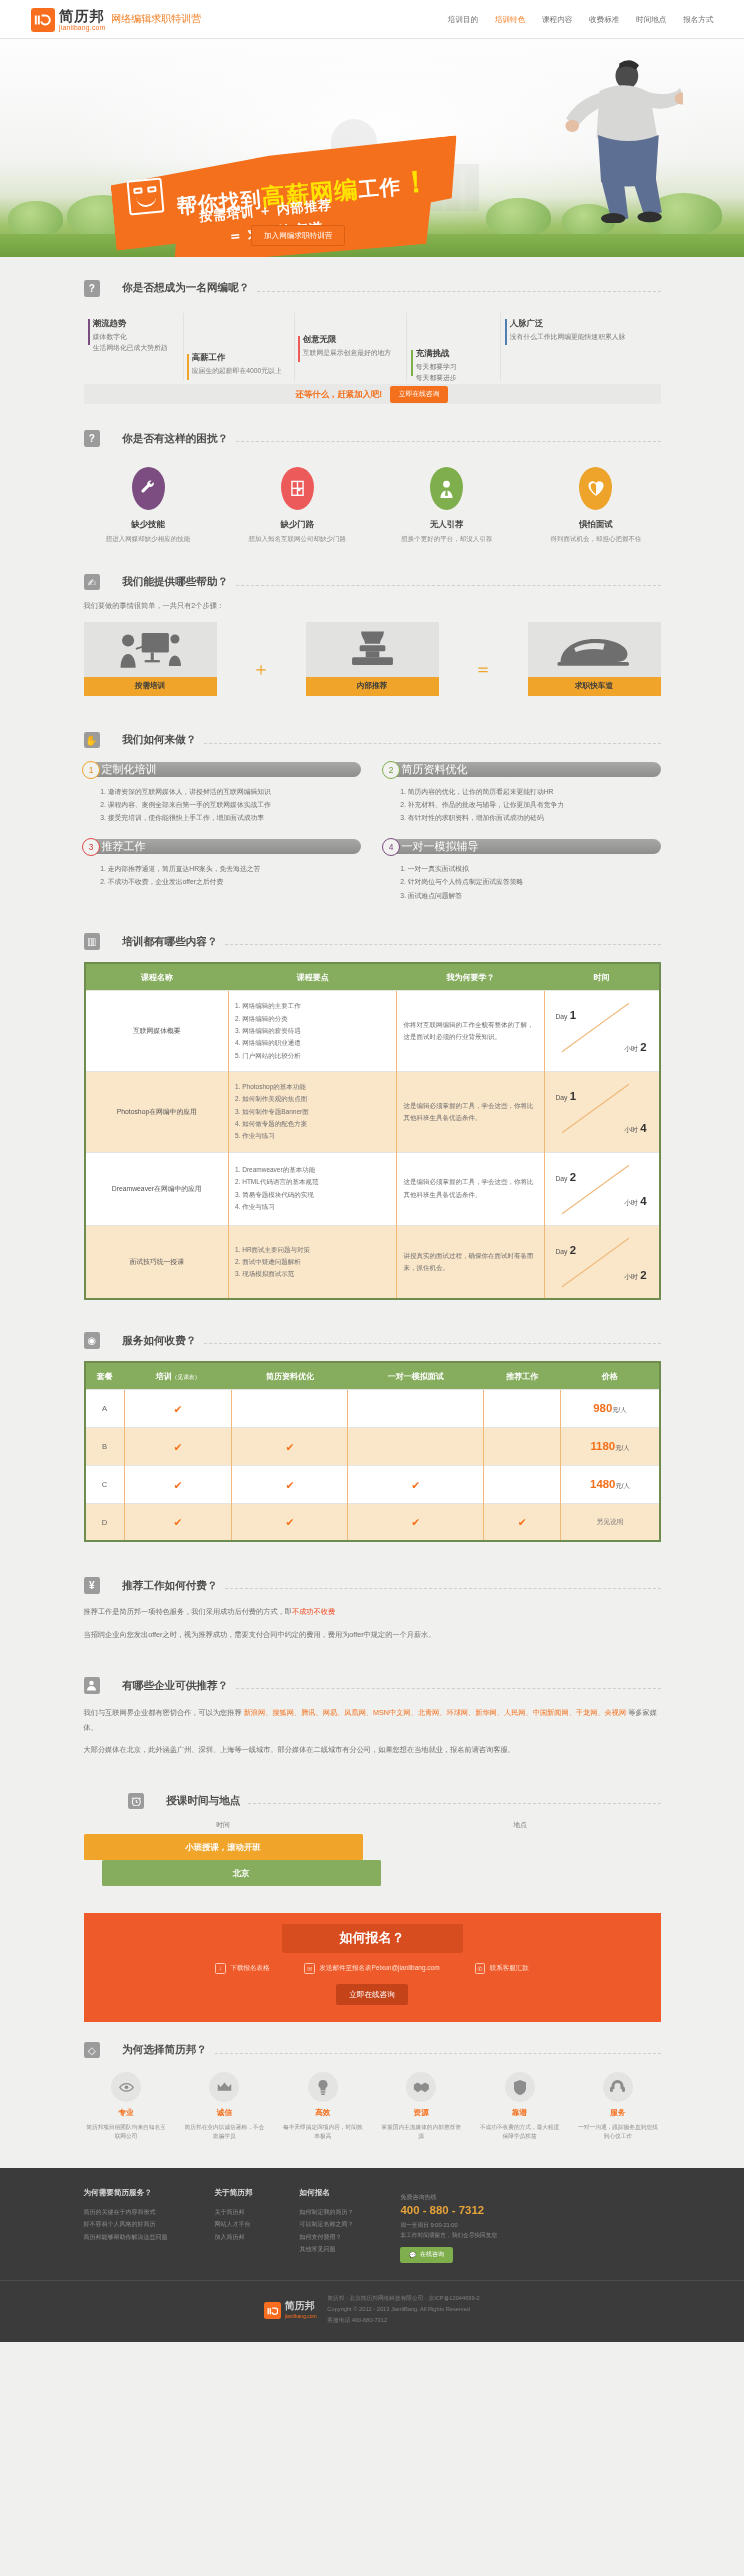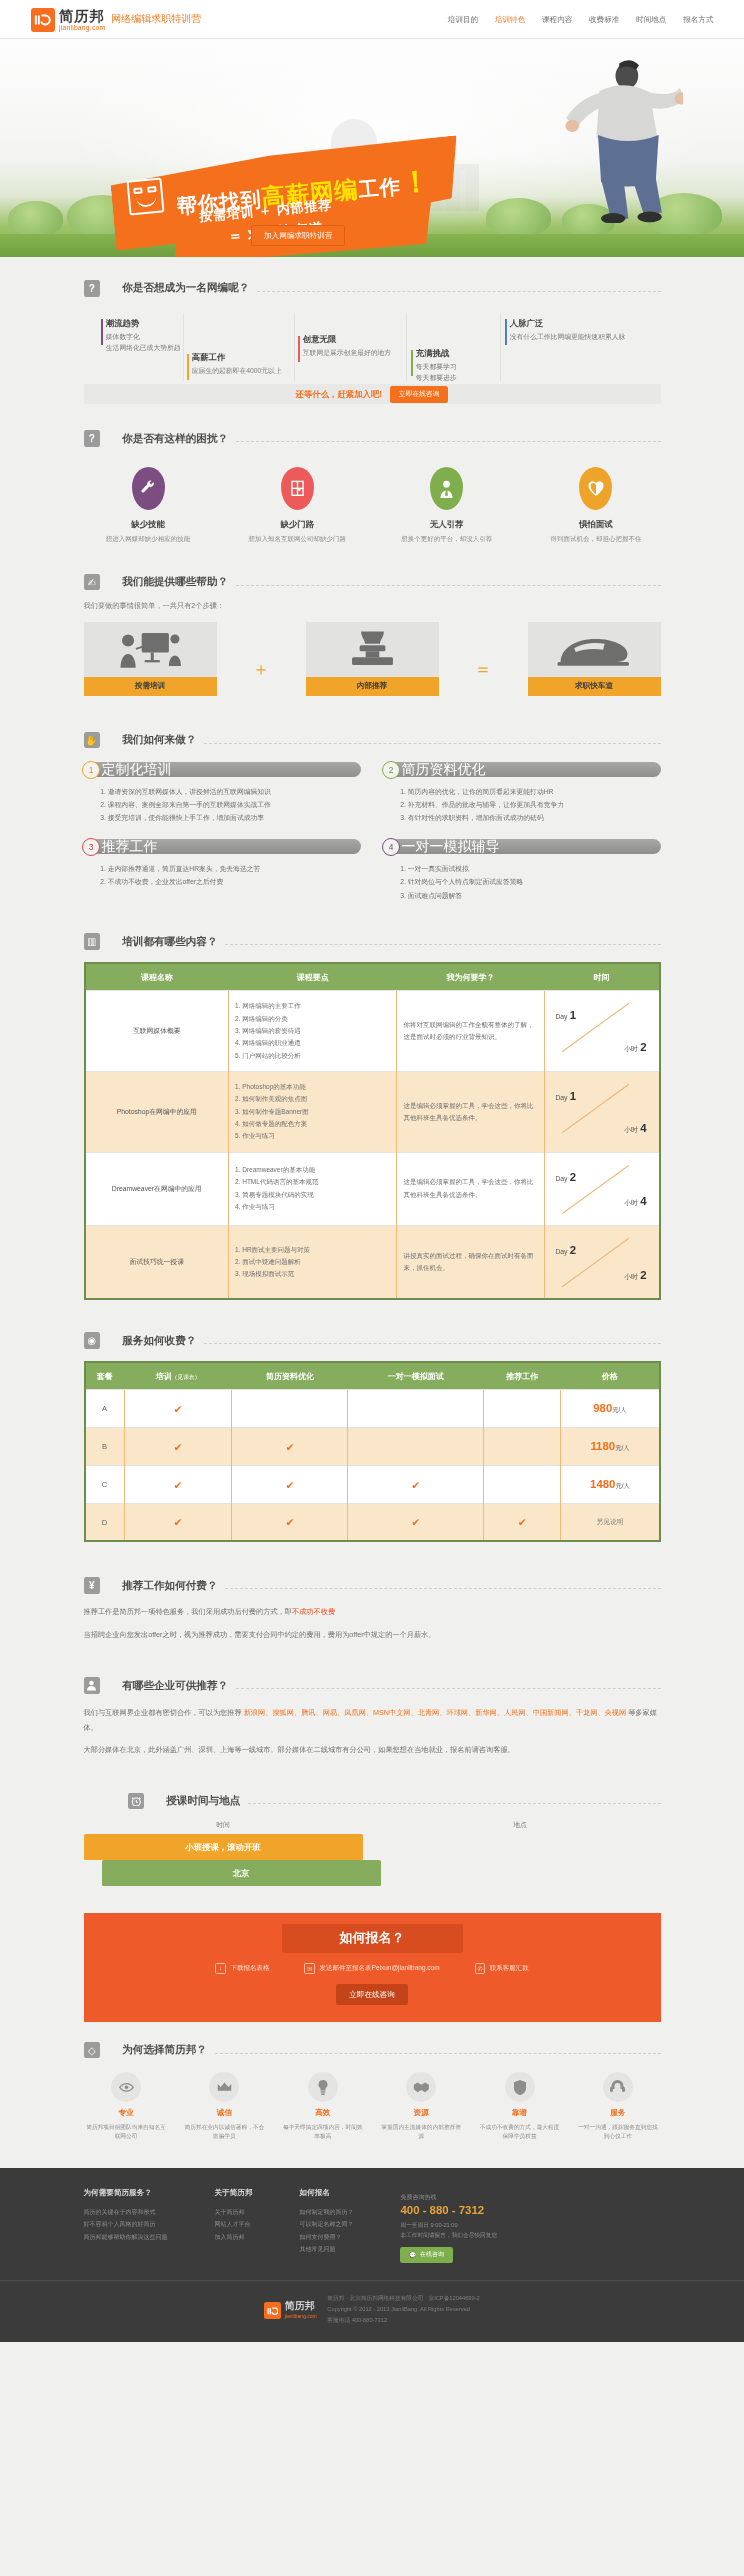--- a/index.html
+++ b/index.html
@@ -141,21 +141,21 @@
   .how-item{width:277px;margin-bottom:15px;}
   .how-bar{display:flex;align-items:center;height:15px;
     background:linear-gradient(180deg,#a8a8a6,#8e8e8c);border-radius:7.6px;padding-left:18px;position:relative;}
   .how-num{position:absolute;left:-1.5px;top:-1.5px;width:18px;height:18px;border-radius:50%;
     background:#f2f2f0;border:1.5px solid #ccc;color:#777;font-size:8.4px;
     display:flex;align-items:center;justify-content:center;}
   .how-num.n1{border-color:#f0a52a;color:#e09020;}
   .how-num.n2{border-color:#7fae4c;color:#6d9a3e;}
   .how-num.n3{border-color:#e04a4a;color:#d14040;}
   .how-num.n4{border-color:#7b4d80;color:#7b4d80;}
-  .how-bar span{color:#fff;font-size:14px;}
+  .how-bar span{color:#fff;font-size:11px;}
   .how-list{margin:7.6px 0 0 16.7px;}
   .how-list li{list-style:none;font-size:6.8px;color:#6f6f6f;line-height:1.95;}
 
   
   .gtable{border:2.3px solid #6e8c4e;background:#fff;margin-top:12px;}
   .gtable table{width:100%;border-collapse:collapse;}
   .gtable thead th{
     background:#86ad5e;color:#fff;font-size:8px;font-weight:bold;padding:7.6px 0;border:none;
   }
   .gtable thead th small{font-size:5.7px;font-weight:normal;}
@@ -333,21 +333,21 @@
     <div class="sec-title">你是否想成为一名网编呢？</div>
     <div class="sec-rule"></div>
   </div>
 
   <div class="reasons">
     <div class="reason-div" style="left:99px"></div>
     <div class="reason-div" style="left:210px"></div>
     <div class="reason-div" style="left:322px"></div>
     <div class="reason-div" style="left:416px"></div>
 
-    <div class="reason" style="left:17px;top:4.6px;width:96px;">
+    <div class="reason" style="left:4px;top:4.6px;width:96px;">
       <span class="bar" style="background:#7b4d80"></span>
       <h4>潮流趋势</h4>
       <p>媒体数字化</p>
       <p>生活网络化已成大势所趋</p>
     </div>
     <div class="reason" style="left:103px;top:39px;width:103px;">
       <span class="bar" style="background:#f0a52a"></span>
       <h4>高薪工作</h4>
       <p>应届生的起薪即在4000元以上</p>
     </div>

